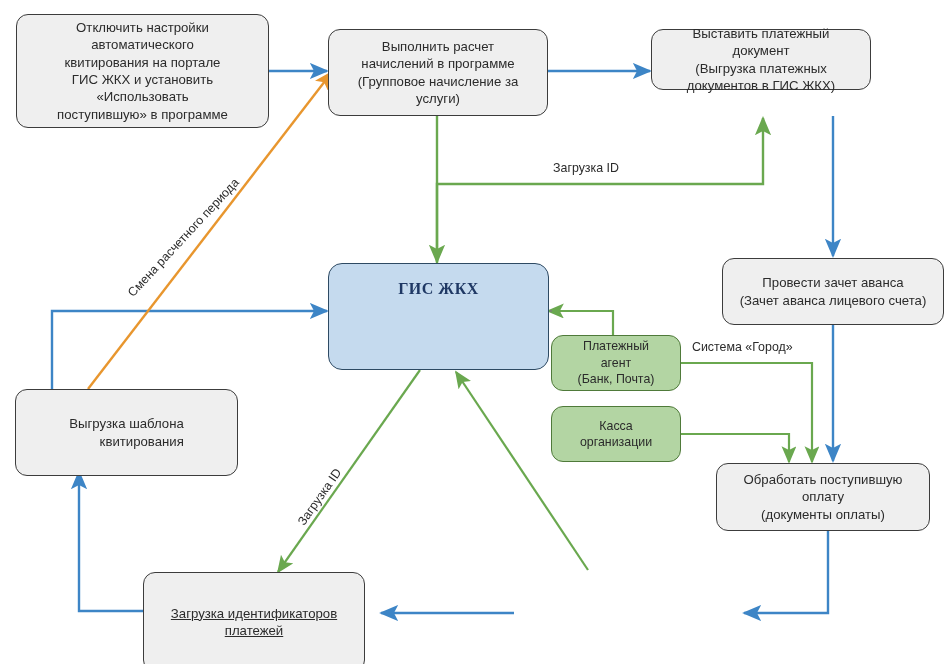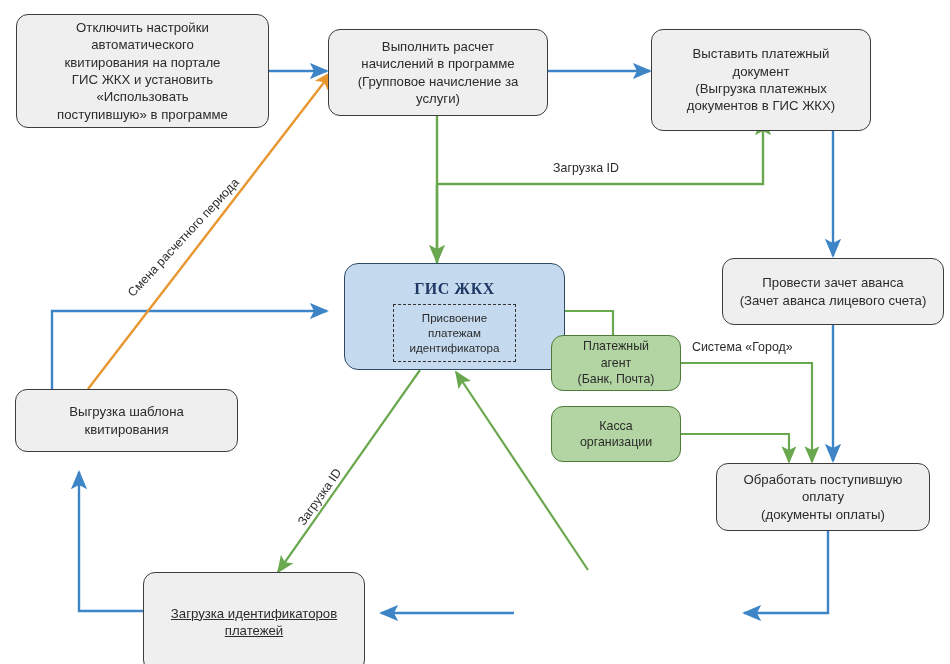--- a/index.html
+++ b/index.html
@@ -160,36 +160,31 @@
 
   <div class="node" style="left:328px; top:29px; width:220px; height:87px;">
     <span>
       <span>Выполнить расчет</span><br>
       <span>начислений в программе</span><br>
       <span>(Групповое начисление за</span><br>
       <span>услуги)</span>
     </span>
   </div>
 
-  <div class="node" style="left:651px; top:29px; width:220px; height:102px;justify-content:center;">
+  <div class="node" style="left:651px; top:29px; width:220px; height:61px;justify-content:center;">
     <span>
       <span>Выставить платежный</span><br>
       <span>документ</span><br>
       <span>(Выгрузка платежных</span><br>
       <span>документов в ГИС ЖКХ)</span>
     </span>
   </div>
 
-  <div class="node blue-main" style="left:344px; top:263px; width:221px; height:107px;">
+  <div class="node blue-main" style="left:328px; top:263px; width:221px; height:107px;">
     <div class="gis-title">ГИС ЖКХ</div>
-    <div class="gis-inner">
-      <span>Присвоение</span><br>
-      <span>платежам</span><br>
-      <span>идентификатора</span>
-    </div>
   </div>
 
   <div class="node" style="left:722px; top:258px; width:222px; height:67px;">
     <span>
       <span>Провести зачет аванса</span><br>
       <span>(Зачет аванса лицевого счета)</span>
     </span>
   </div>
 
   <div class="node green" style="left:551px; top:335px; width:130px; height:56px; font-size:12.4px;">
@@ -216,21 +211,21 @@
   </div>
 
 
   <div class="node" style="left:143px; top:572px; width:222px; height:100px;text-decoration:underline;">
     <span>
       <span>Загрузка идентификаторов</span><br>
       <span>платежей</span>
     </span>
   </div>
 
-  <div class="node" style="left:15px; top:389px; width:223px; height:63px;">
+  <div class="node" style="left:15px; top:389px; width:223px; height:87px;text-align:right;">
     <span>
       <span>Выгрузка шаблона</span><br>
       <span>квитирования</span>
     </span>
   </div>
 
   <div class="edge-label" style="left:553px; top:161px;">Загрузка ID</div>
 
   <div class="edge-label rot-diag-green" style="left:295px; top:520px;">Загрузка ID</div>
 

